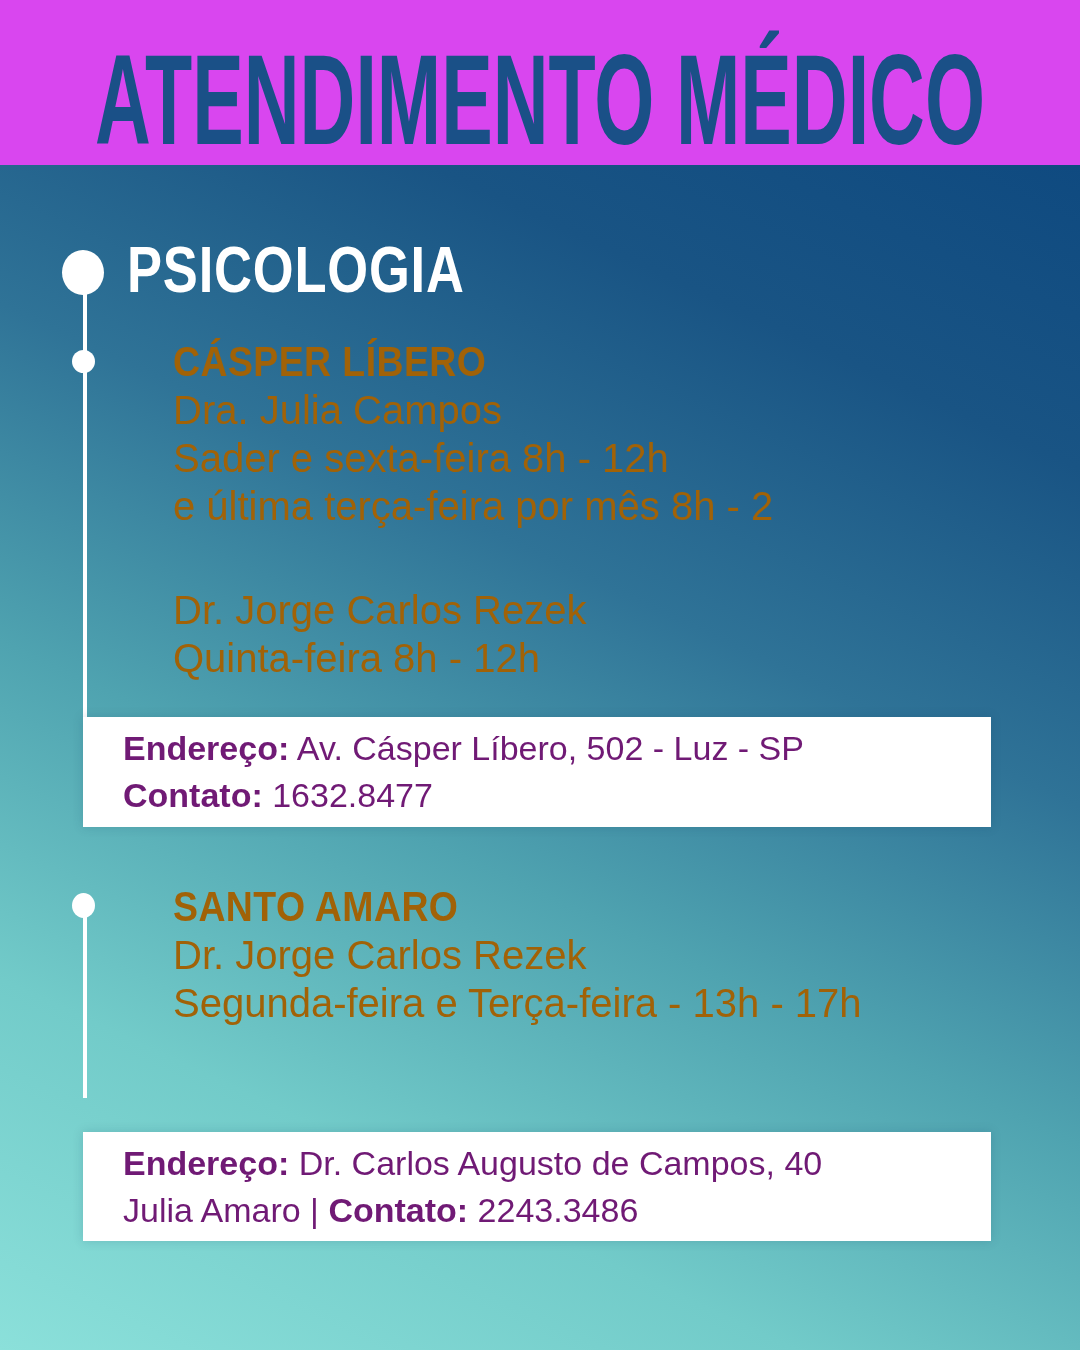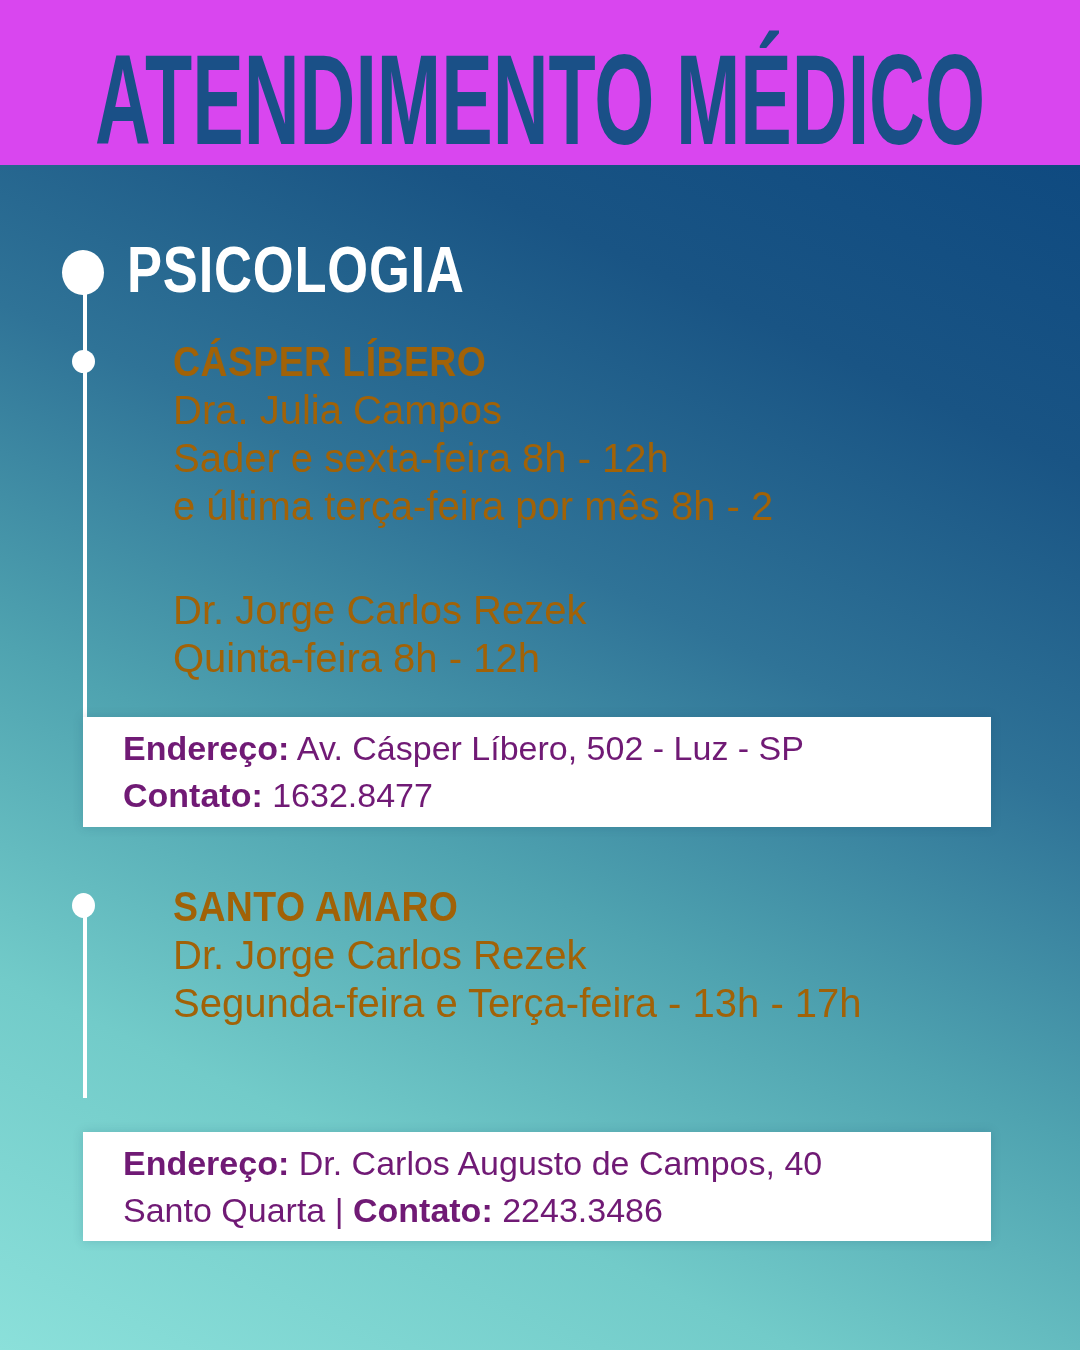--- a/index.html
+++ b/index.html
@@ -103,17 +103,17 @@
     <div><span class="loc-name">SANTO AMARO</span></div>
     <div>Dr. Jorge Carlos Rezek</div>
     <div>Segunda-feira e Terça-feira - 13h - 17h</div>
   </div>
 
   <div class="info-box box2">
     <div>
       <span class="lbl">Endereço:</span><span> Dr. Carlos Augusto de Campos, 40</span>
     </div>
     <div>
-      <span>Santo Quarta | </span><span class="lbl">Contato:</span><span> 2243.3486</span>
+      <span>Julia Amaro | </span><span class="lbl">Contato:</span><span> 2243.3486</span>
     </div>
   </div>
 
 </div>
 
 </body></html>

